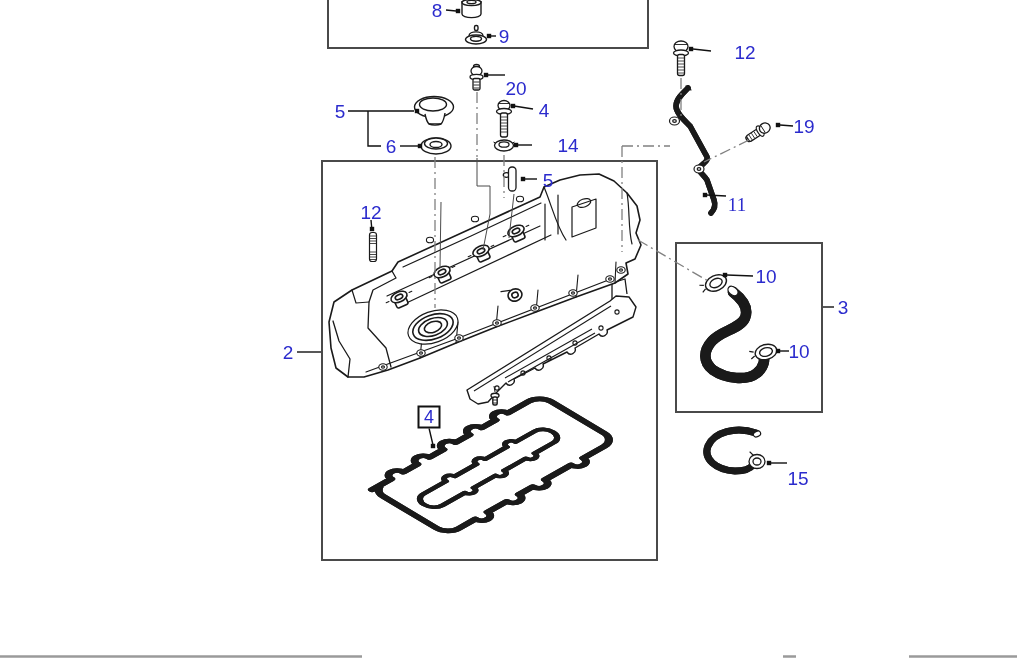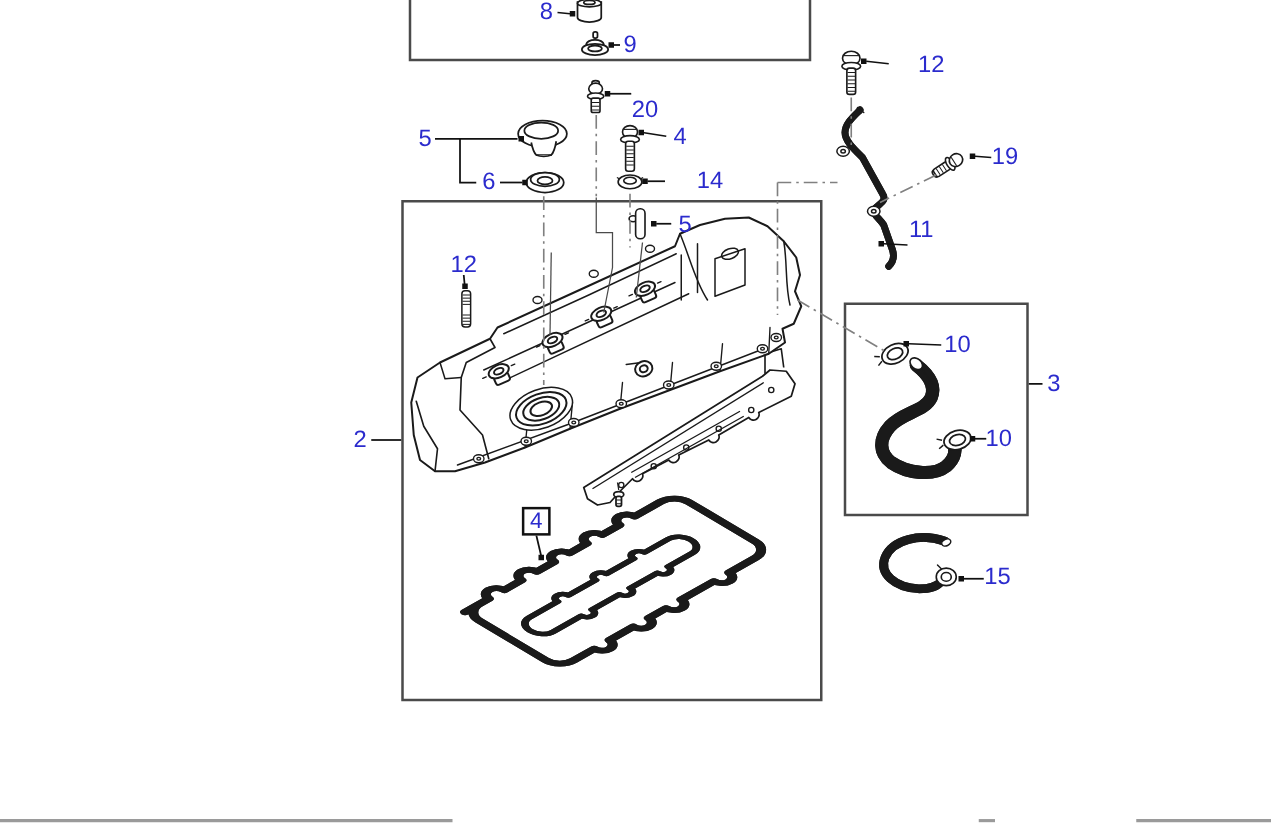--- a/index.html
+++ b/index.html
@@ -326,23 +326,23 @@
       <div class="callout" style="left: 437px; top: 10px;">8</div>
       <div class="callout" style="left: 504px; top: 36px;">9</div>
       <div class="callout" style="left: 722px; top: 52px; margin-left: 23px;">12</div>
       <div class="callout" style="left: 516px; top: 76px; margin-top: 12px;">20</div>
       <div class="callout" style="left: 340px; top: 111px;">5</div>
       <div class="callout" style="left: 544px; top: 110px;">4</div>
       <div class="callout" style="left: 804px; top: 126px;">19</div>
       <div class="callout" style="left: 391px; top: 146px;">6</div>
       <div class="callout" style="left: 568px; top: 145px;">14</div>
       <div class="callout" style="left: 548px; top: 180px;">5</div>
-      <div class="callout" style="left: 737px; top: 184px;">11</div>
+      <div class="callout" style="left: 737px; top: 204px; font-family: Liberation Serif, serif;">11</div>
       <div class="callout" style="left: 371px; top: 212px;">12</div>
       <div class="callout" style="left: 766px; top: 276px;">10</div>
       <div class="callout" style="left: 843px; top: 307px;">3</div>
       <div class="callout" style="left: 288px; top: 352px;">2</div>
       <div class="callout" style="left: 799px; top: 351px;">10</div>
       <div class="callout boxed" style="left: 429px; top: 417px;">4</div>
-      <div class="callout" style="left: 798px; top: 462px;">15</div>
+      <div class="callout" style="left: 798px; top: 478px;">15</div>
     </div>
 
 </div>
 
 </body></html>

